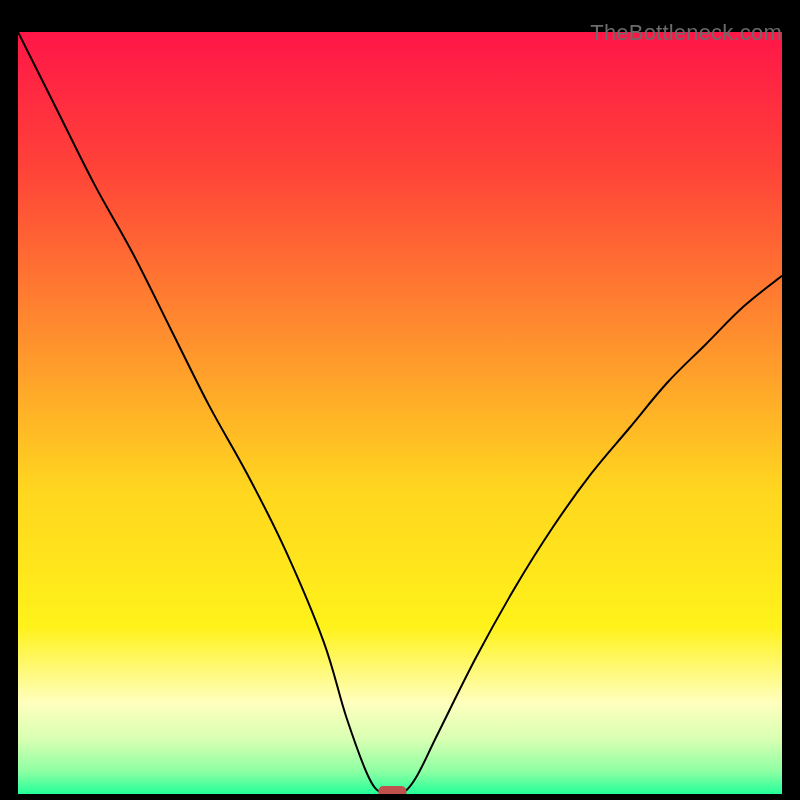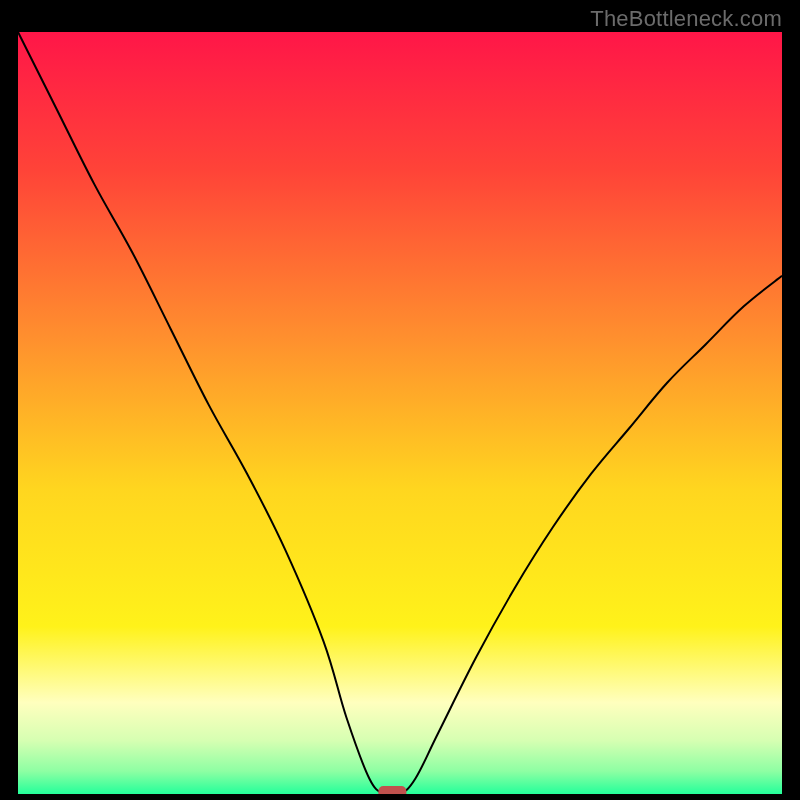--- a/index.html
+++ b/index.html
@@ -12,21 +12,21 @@
     font-family: Arial, Helvetica, sans-serif;
   }
   .frame {
     width: 800px;
     height: 800px;
     position: relative;
     background: #000;
   }
   .watermark {
     position: absolute;
-    top: 6px;
+    top: 20px;
     right: 18px;
     color: #6b6b6b;
     font-size: 22px;
     font-weight: 500;
     letter-spacing: 0.2px;
     z-index: 10;
   }
   svg.plot {
     position: absolute;
     left: 18px;

